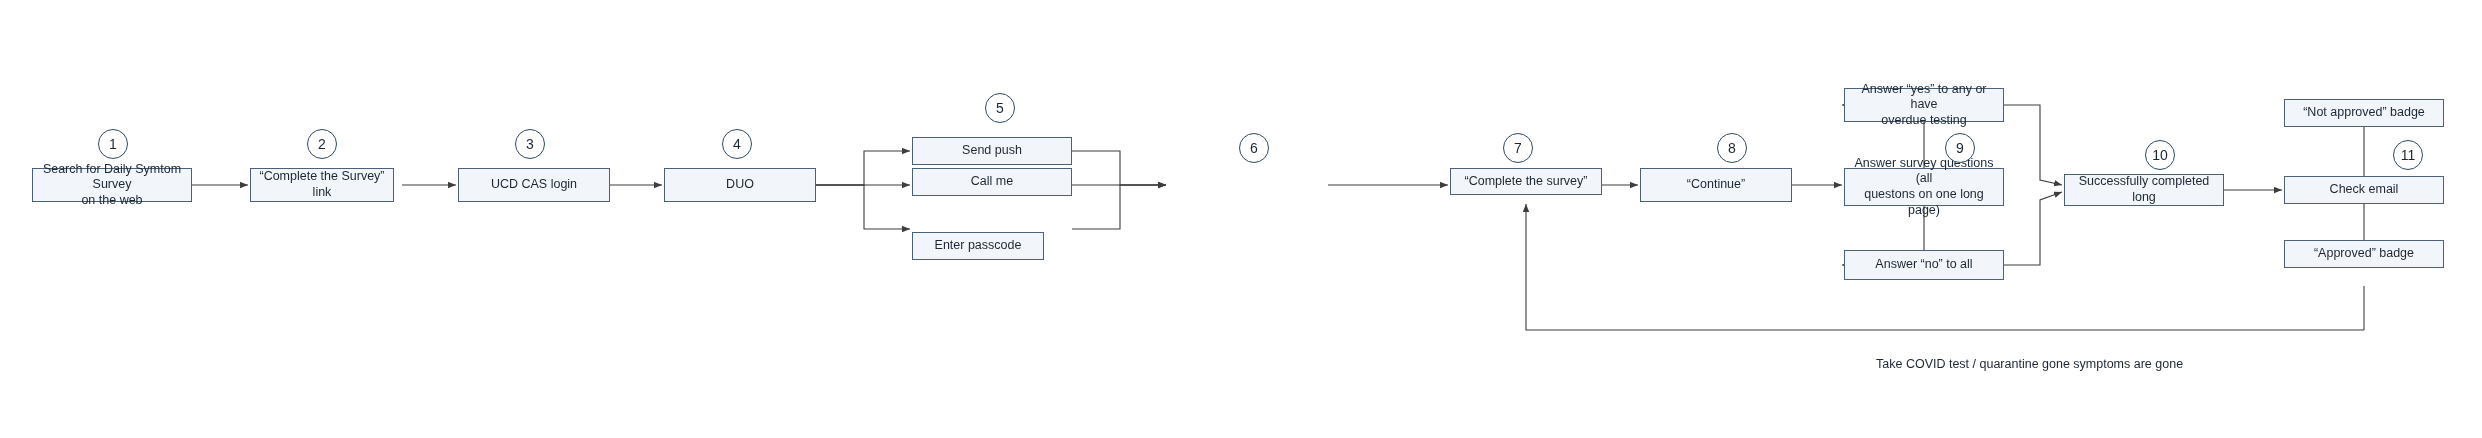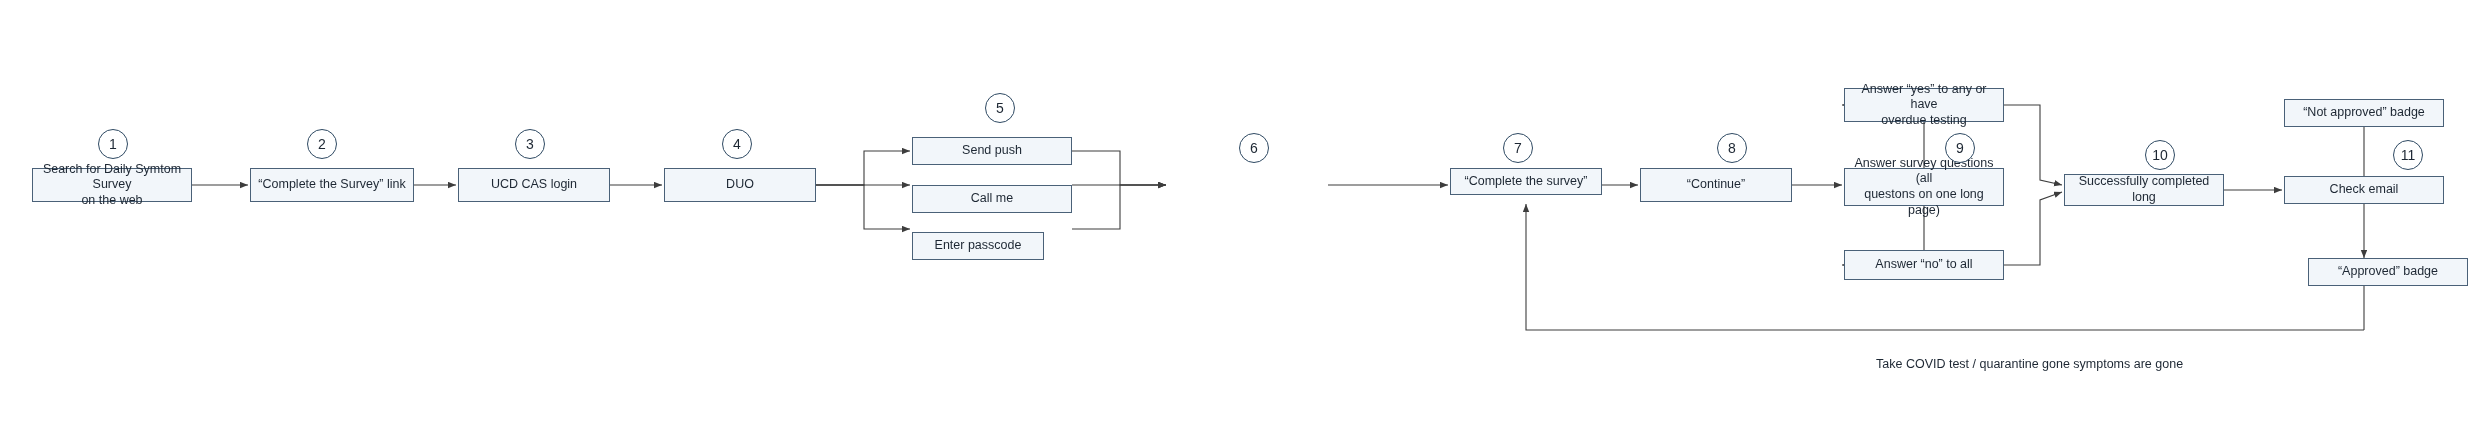--- a/index.html
+++ b/index.html
@@ -108,29 +108,29 @@
       <path d="M2364,330 L1526,330 L1526,204"></path>
     </g>
     <g stroke="#3d3d3d" stroke-width="1.1" fill="none">
       <path d="M2364,286 L2364,330"></path>
     </g>
   </svg>
 
   <div class="node" style="left:32px;top:168px;width:160px;height:34px;">Search for Daily Symtom Survey
 on the web</div>
 
-  <div class="node" style="left:250px;top:168px;width:164px;height:34px;">“Complete the Survey” link</div>
+  <div class="node" style="left:250px;top:168px;width:144px;height:34px;">“Complete the Survey” link</div>
 
   <div class="node" style="left:458px;top:168px;width:152px;height:34px;">UCD CAS login</div>
 
   <div class="node" style="left:664px;top:168px;width:152px;height:34px;">DUO</div>
 
   <div class="node" style="left:912px;top:137px;width:160px;height:28px;text-align:center;">Send push</div>
 
-  <div class="node" style="left:912px;top:185px;width:160px;height:28px;">Call me</div>
+  <div class="node" style="left:912px;top:168px;width:160px;height:28px;">Call me</div>
 
   <div class="node" style="left:912px;top:232px;width:132px;height:28px;">Enter passcode</div>
 
 
   <div class="node" style="left:1450px;top:168px;width:152px;height:27px;">“Complete the survey”</div>
 
   <div class="node" style="left:1640px;top:168px;width:152px;height:34px;">“Continue”</div>
 
   <div class="node" style="left:1844px;top:88px;width:160px;height:34px;">Answer “yes” to any or have
 overdue testing</div>
@@ -139,21 +139,21 @@
 questons on one long page)</div>
 
   <div class="node" style="left:1844px;top:250px;width:160px;height:30px;">Answer “no” to all</div>
 
   <div class="node" style="left:2064px;top:174px;width:160px;height:32px;">Successfully completed long</div>
 
   <div class="node" style="left:2284px;top:99px;width:160px;height:28px;">“Not approved” badge</div>
 
   <div class="node" style="left:2284px;top:176px;width:160px;height:28px;">Check email</div>
 
-  <div class="node" style="left:2284px;top:258px;width:160px;height:28px;margin-left:24px;">“Approved” badge</div>
+  <div class="node" style="left:2284px;top:240px;width:160px;height:28px;">“Approved” badge</div>
 
   <div class="badge" style="left:98px;top:129px;">1</div>
   <div class="badge" style="left:307px;top:129px;">2</div>
   <div class="badge" style="left:515px;top:129px;">3</div>
   <div class="badge" style="left:722px;top:129px;">4</div>
   <div class="badge" style="left:985px;top:93px;">5</div>
   <div class="badge" style="left:1239px;top:133px;">6</div>
   <div class="badge" style="left:1503px;top:133px;">7</div>
   <div class="badge" style="left:1717px;top:133px;">8</div>
   <div class="badge" style="left:1945px;top:133px;">9</div>

